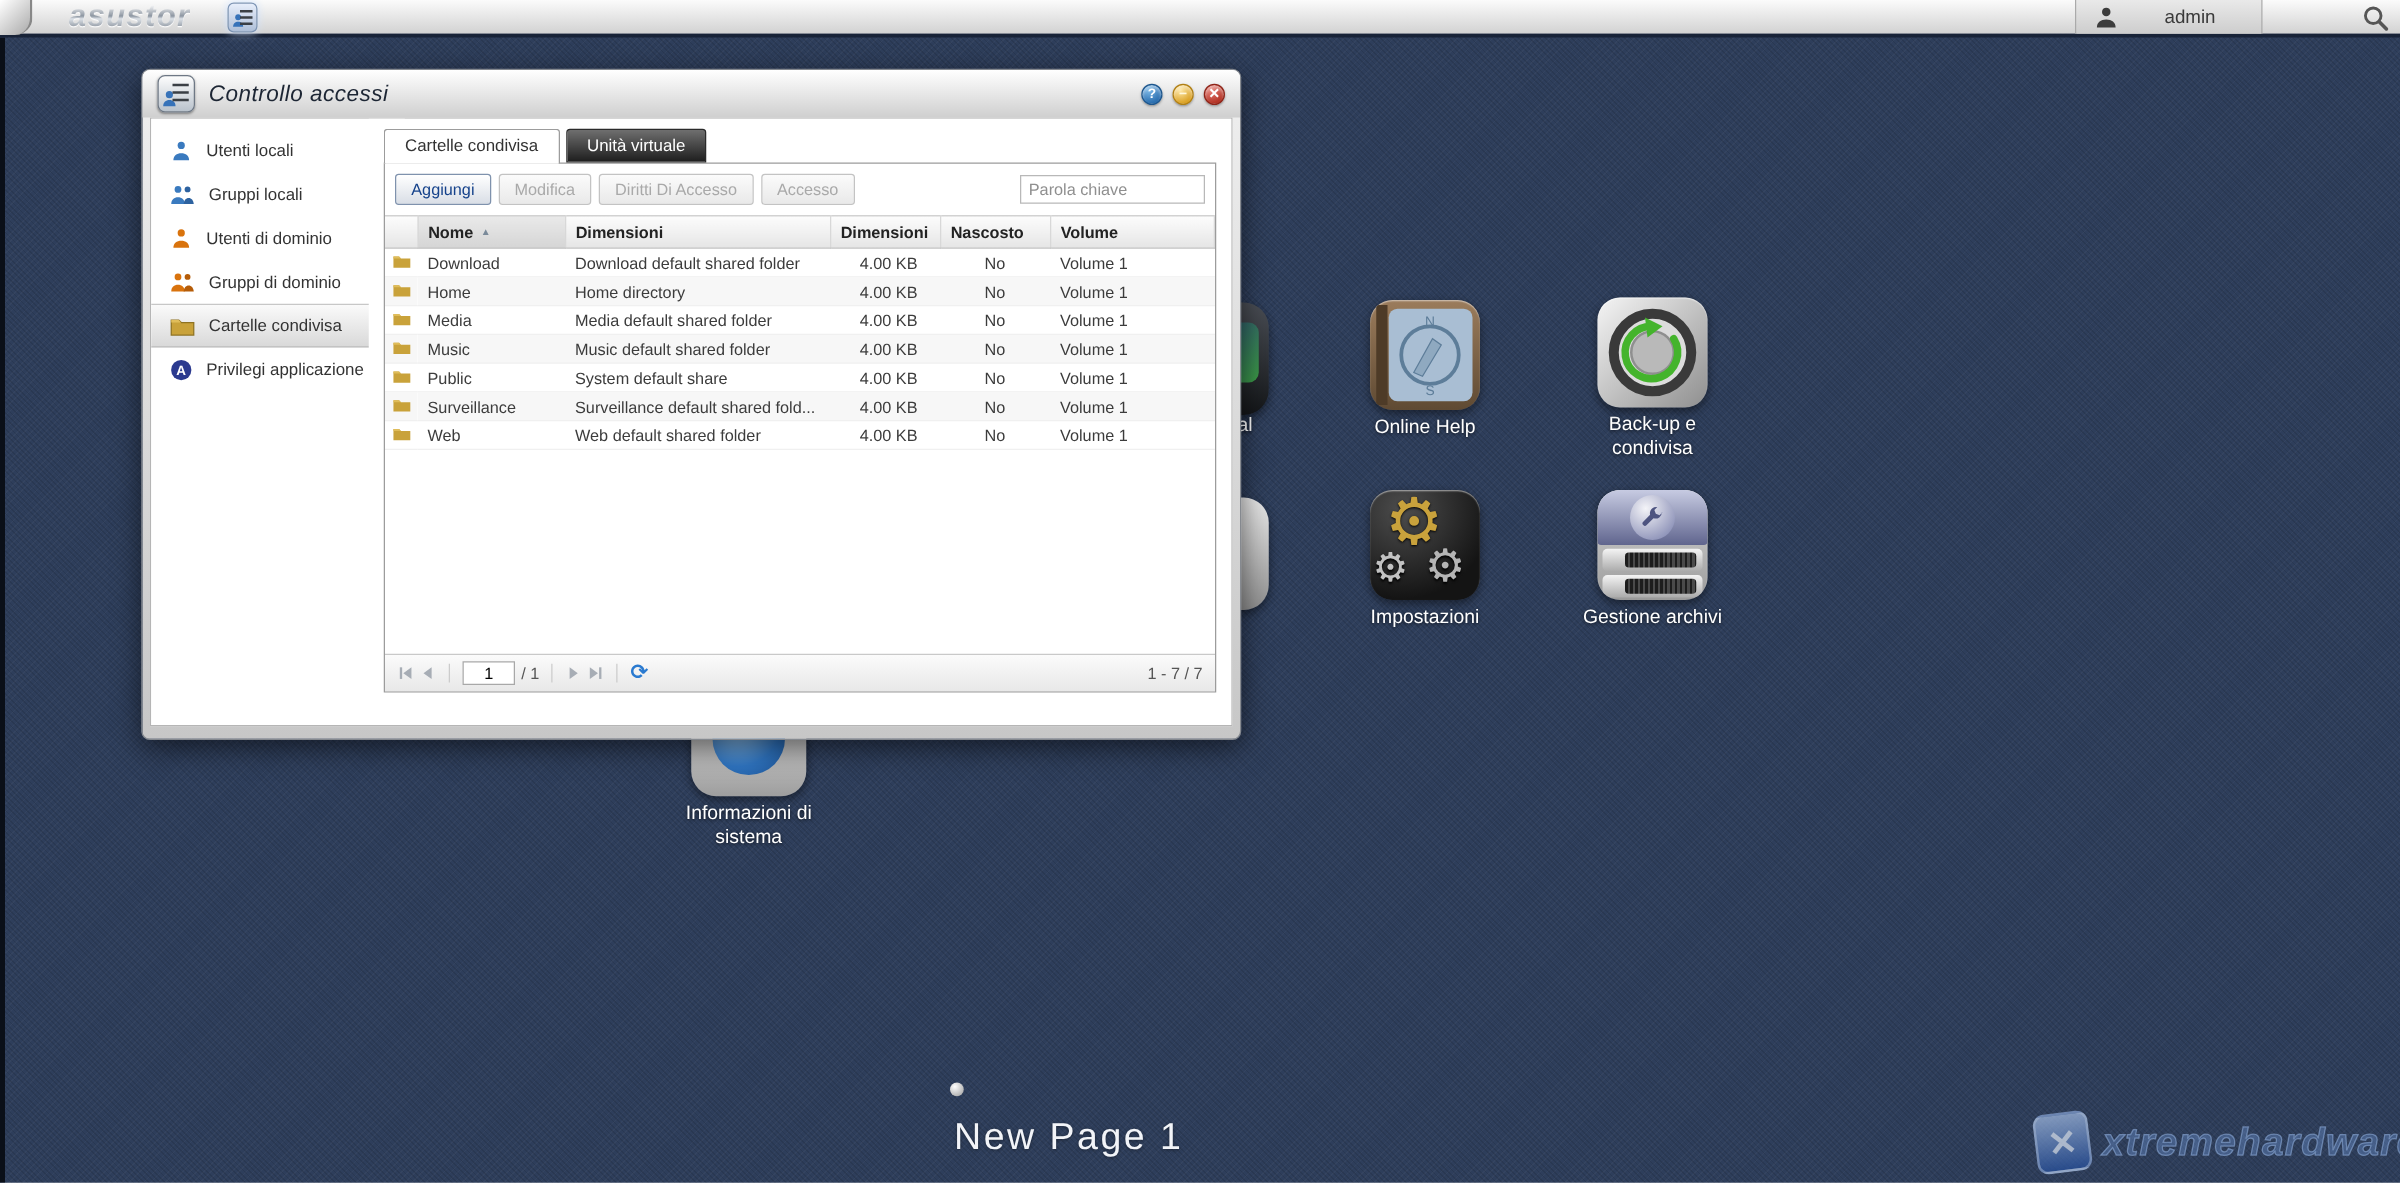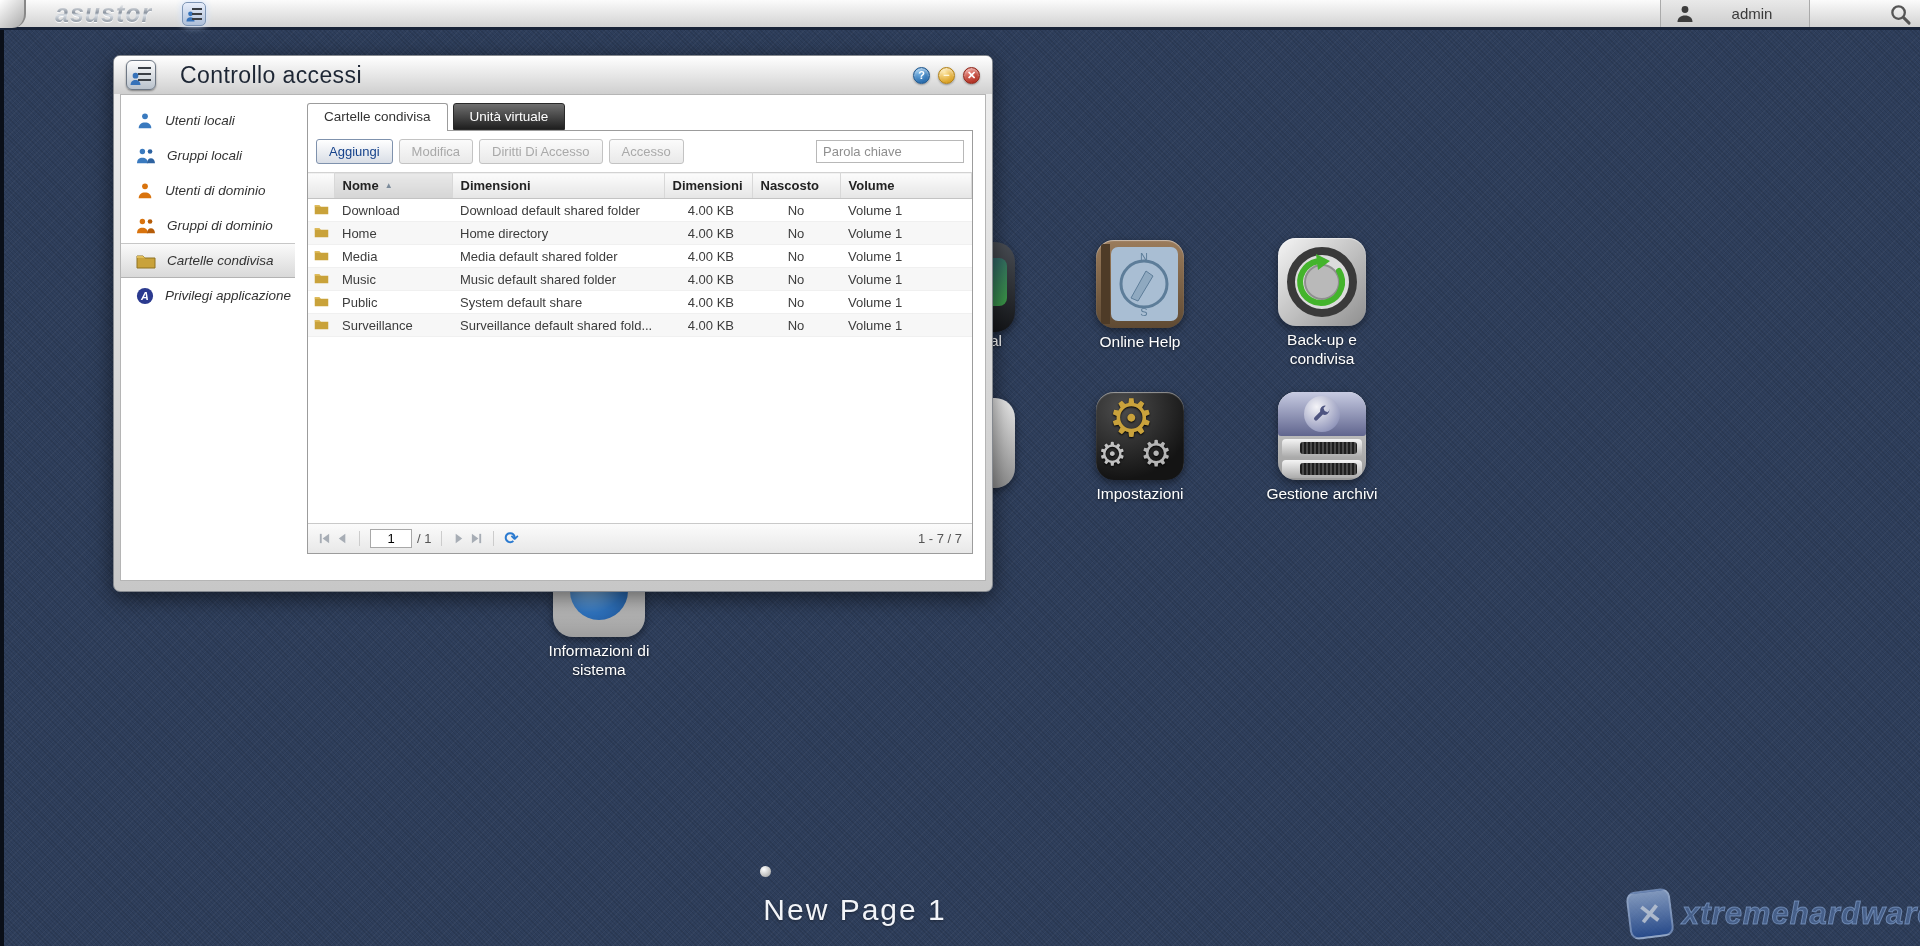--- a/index.html
+++ b/index.html
@@ -90,35 +90,35 @@
   
   #window { position:absolute; left:113px; top:55px; width:880px; height:537px; z-index:10;
     background:linear-gradient(#f0f0f0,#c7c7c7); border:1px solid #85898f; border-radius:7px;
     box-shadow:0 6px 22px rgba(0,0,0,.55); }
   .titlebar { height:38px; border-radius:6px 6px 0 0; background:linear-gradient(#ffffff,#cfcfcf);
     display:flex; align-items:center; padding:0 12px; cursor:move; }
   .t-ico { width:30px; height:30px; border-radius:6px; border:1px solid #6e7885;
     background:linear-gradient(#fdfdfd,#b9c2cc); position:relative;
     box-shadow:0 1px 2px rgba(0,0,0,.4); }
   .t-ico .mini-line { position:absolute; right:4px; height:2px; width:13px; background:#3a3f45; }
-  .t-title { margin-left:24px; font-size:23px; color:#1d2634; letter-spacing:.4px; }
+  .t-title { margin-left:11px; font-size:18px; color:#1d2634; letter-spacing:.4px;font-style:italic; }
   .controls { margin-left:auto; display:flex; gap:8px; }
   .ctl { width:17px; height:17px; border-radius:50%; display:flex; align-items:center; justify-content:center;
     color:#fff; font-size:11px; font-weight:bold; cursor:pointer; line-height:1;
     box-shadow:inset 0 2px 3px rgba(255,255,255,.55), 0 1px 2px rgba(0,0,0,.35); }
   .ctl-help  { background:radial-gradient(circle at 35% 28%, #7db9e8, #2569ab 75%); border:1px solid #1d568d; }
   .ctl-min   { background:radial-gradient(circle at 35% 28%, #ffe9a8, #d99e1e 75%); border:1px solid #b07f14; color:#fff8dd; }
   .ctl-close { background:radial-gradient(circle at 35% 28%, #e8837a, #b02e20 75%); border:1px solid #8e2418; }
 
   .win-content { position:absolute; left:6px; right:6px; top:38px; bottom:10px; background:#fff;
     border:1px solid #b5b5b5; }
 
   
   .sidebar { position:absolute; left:0; top:0; bottom:0; width:203px; border-right:1px solid #cccccc;
-    background:#fff; padding-top:8px;font-style:italic; }
+    background:#fff; padding-top:8px; }
   .side-item { height:35px; display:flex; align-items:center; gap:11px; padding-left:15px;
     font-size:13.5px; color:#333; cursor:pointer; }
   .side-item.selected { background:linear-gradient(#fafafa,#d9d9d9);
     border-top:1px solid #c7c7c7; border-bottom:1px solid #b3b3b3; }
   .side-item svg { flex:0 0 auto; }
 
   
   .main { position:absolute; left:174px; top:0; right:0; bottom:0; padding:8px 12px 0 12px; background:#fff; }
   .tabs { display:flex; height:27px; position:relative; z-index:2; }
   .tab { border-radius:3px 3px 0 0; padding:0 16px; line-height:25px; font-size:13.5px; cursor:pointer; }
@@ -429,20 +429,31 @@
                 <td class="c-hidden">No</td>
               <td>Volume 1</td>
             </tr>
             <tr>
               <td class="c-icon"><svg width="15" height="12" viewBox="0 0 20 16">
                     <path d="M1 3 h6 l2 2 h10 v10 H1z" fill="#c9a23a"></path>
                     <path d="M1 3 h6 l2 2 h-8z" fill="#e0bd5a"></path>
                   </svg></td>
               <td>Surveillance</td>
                 <td>Surveillance default shared fold...</td>
+              <td class="c-size">4.00 KB</td>
+                <td class="c-hidden">No</td>
+              <td>Volume 1</td>
+            </tr>
+            <tr>
+              <td class="c-icon"><svg width="15" height="12" viewBox="0 0 20 16">
+                    <path d="M1 3 h6 l2 2 h10 v10 H1z" fill="#c9a23a"></path>
+                    <path d="M1 3 h6 l2 2 h-8z" fill="#e0bd5a"></path>
+                  </svg></td>
+              <td>Web</td>
+                <td>Web default shared folder</td>
               <td class="c-size">4.00 KB</td>
                 <td class="c-hidden">No</td>
               <td>Volume 1</td>
             </tr>
           </tbody>
         </table>
 
         <div class="filler"></div>
 
         <div class="pager">

